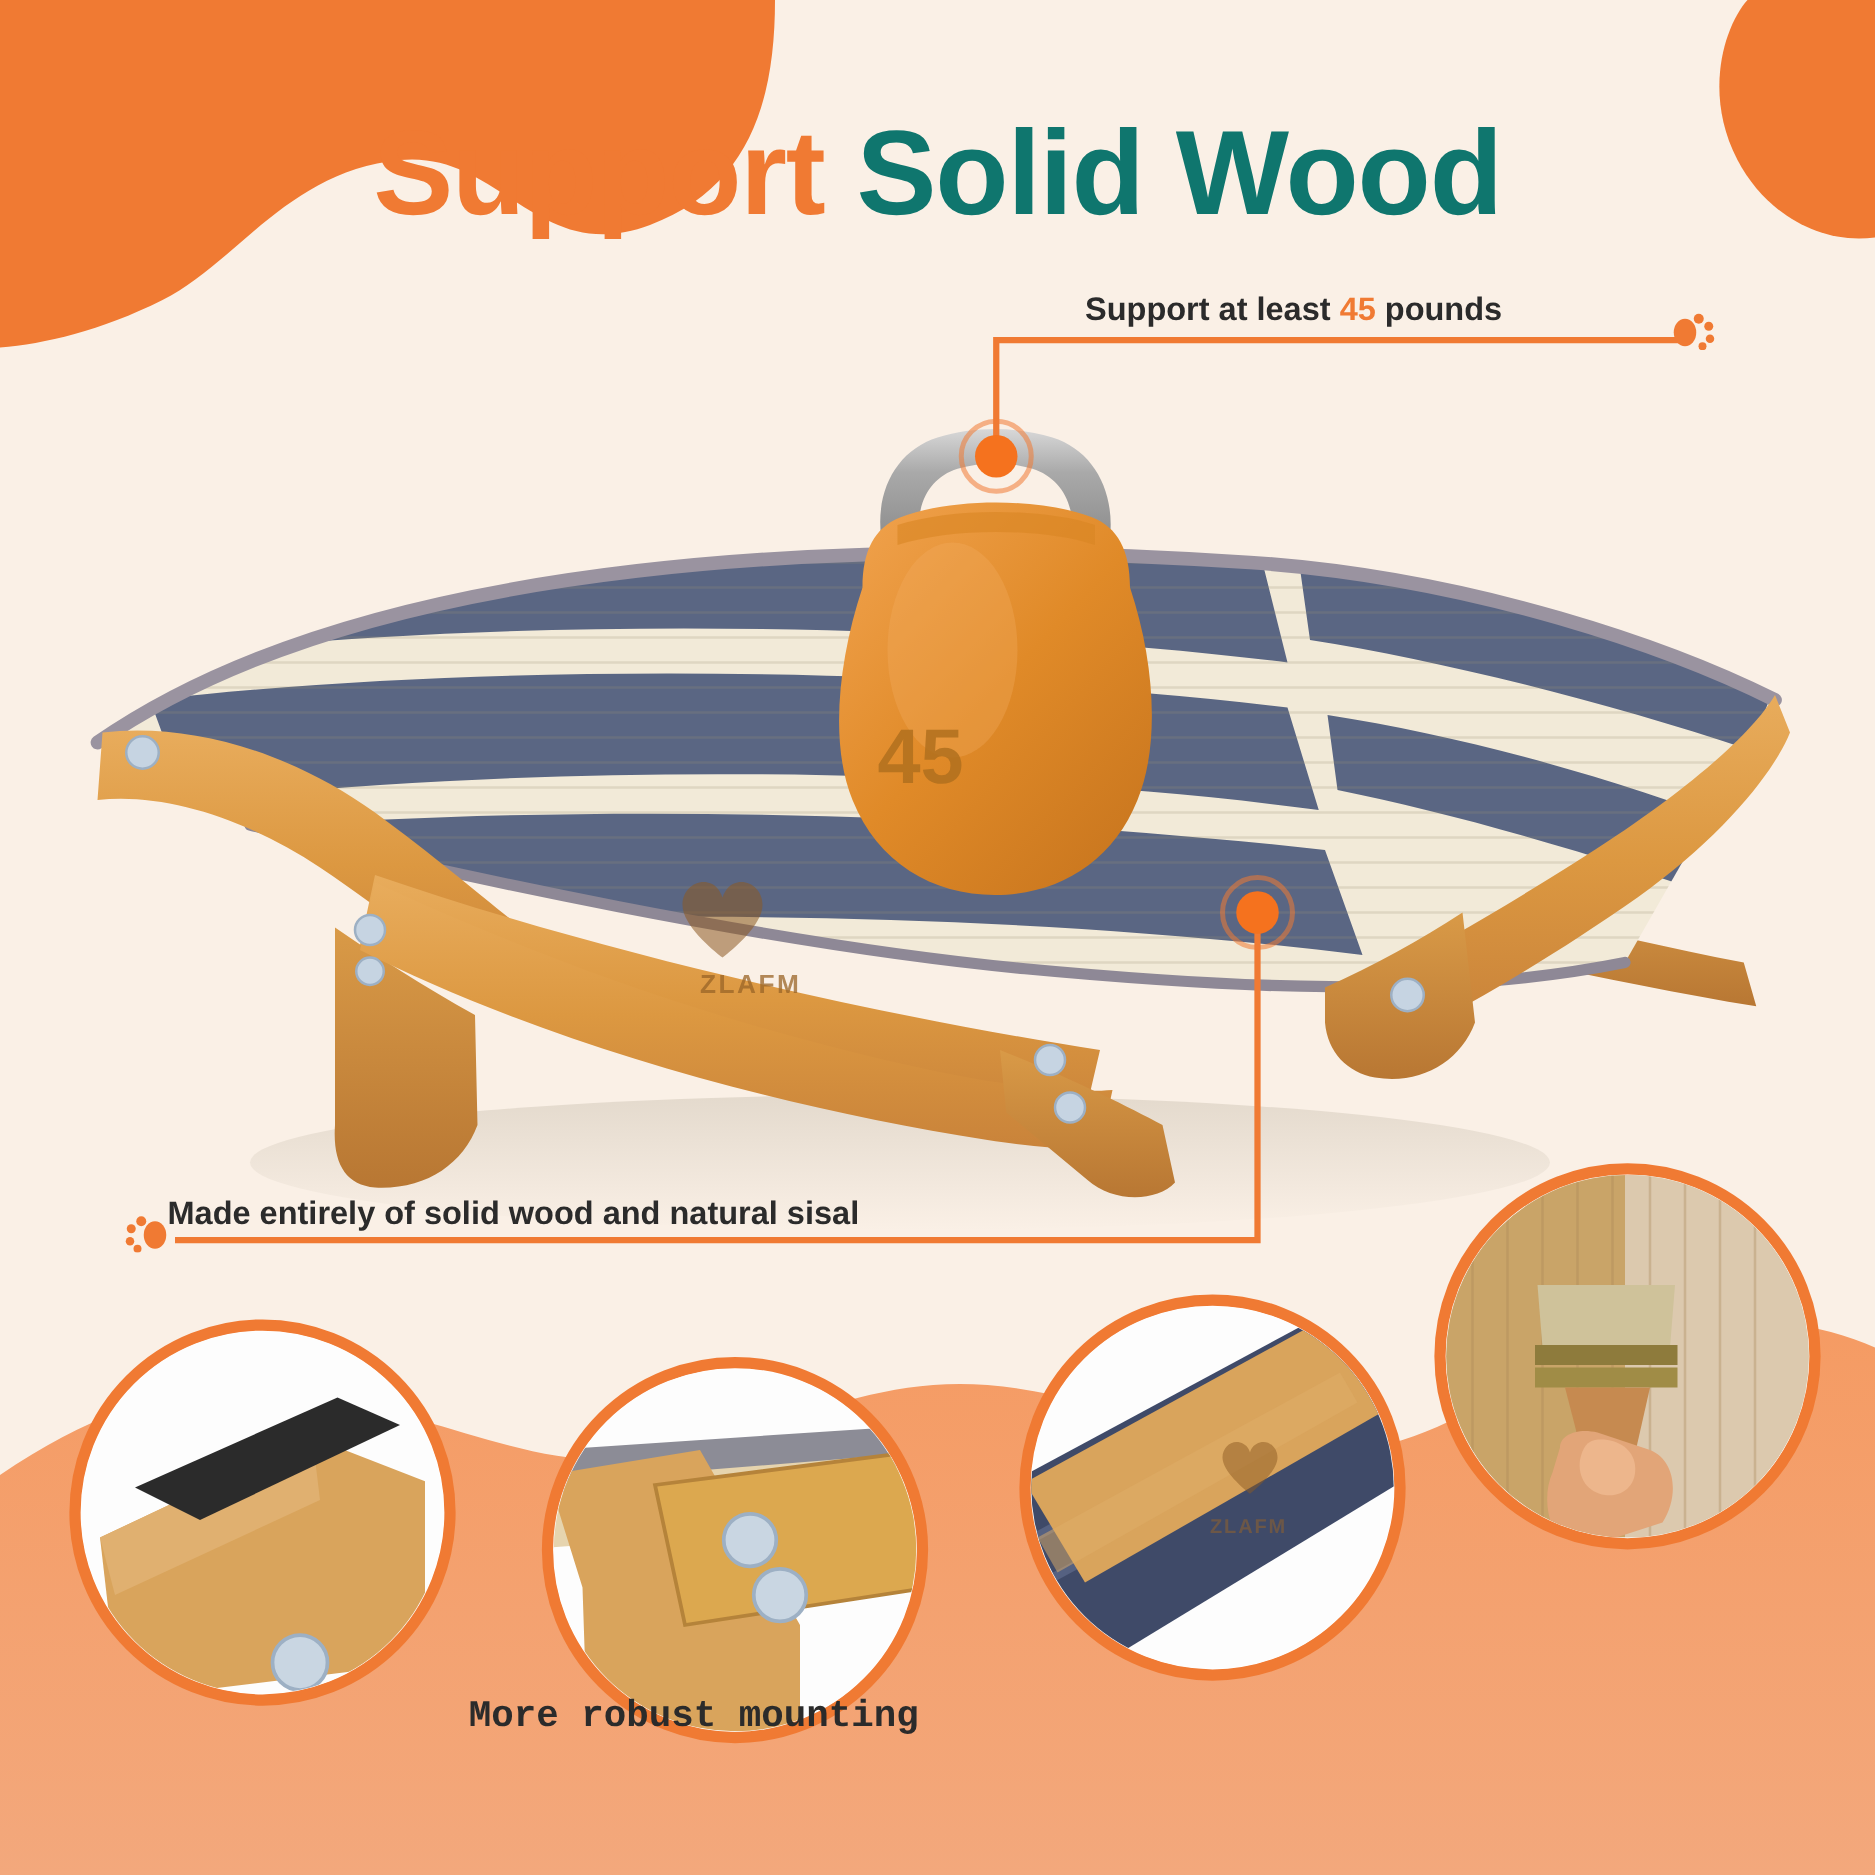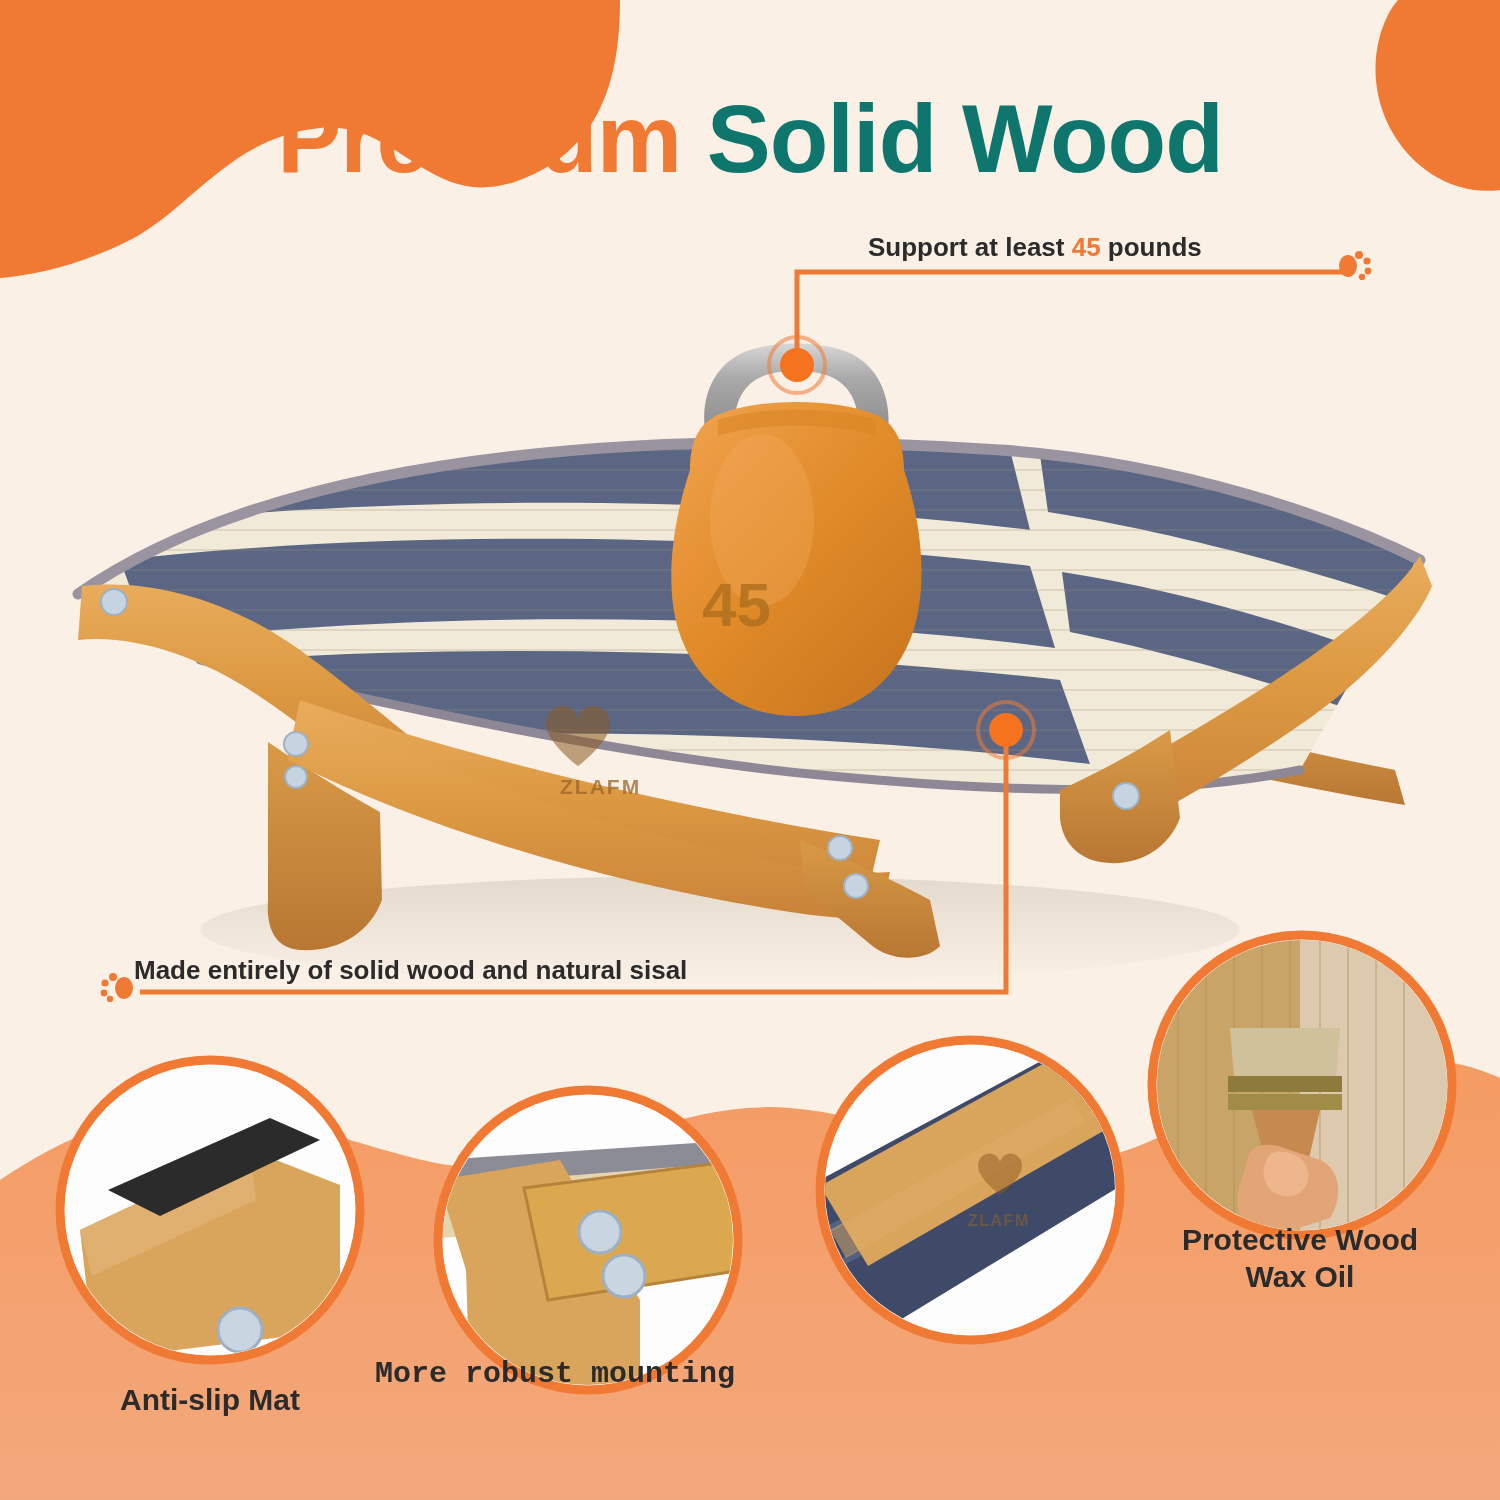--- a/index.html
+++ b/index.html
@@ -274,21 +274,21 @@
                    C1340,1168 1344,1196 1330,1218 L1262,1240
                    C1240,1236 1232,1200 1242,1178 Z" fill="#E2A578"></path>
           <path d="M1276,1152 C1292,1150 1306,1158 1308,1172 C1310,1188 1298,1198 1284,1196
                    C1270,1194 1262,1182 1264,1168 C1266,1158 1270,1153 1276,1152 Z" fill="#EDB68C"></path>
         </g>
       </g>
     </g>
   </svg>
 
   <h1 class="headline">
-    <span class="hl-a">Premium</span>
+    <span class="hl-a">Support</span>
     <span class="hl-b">Solid Wood</span>
   </h1>
 
   <div class="callout-text" id="callout-top-text">
     <span>Support at least </span><span class="num">45</span><span> pounds</span>
   </div>
   <svg class="paw" style="left:1338px; top:250px;" viewBox="0 0 34 30">
     <ellipse cx="10" cy="16" rx="9" ry="11" fill="#F07A33"></ellipse>
     <circle cx="21" cy="5" r="4" fill="#F07A33"></circle>
     <circle cx="29" cy="11" r="3.6" fill="#F07A33"></circle>
@@ -298,18 +298,15 @@
 
   <div class="callout-text" id="callout-bottom-text">Made entirely of solid wood and natural sisal</div>
   <svg class="paw" style="left:100px; top:972px;" viewBox="0 0 34 30">
     <ellipse cx="24" cy="16" rx="9" ry="11" fill="#F07A33"></ellipse>
     <circle cx="13" cy="5" r="4" fill="#F07A33"></circle>
     <circle cx="5" cy="11" r="3.6" fill="#F07A33"></circle>
     <circle cx="4" cy="21" r="3.4" fill="#F07A33"></circle>
     <circle cx="10" cy="27" r="3.2" fill="#F07A33"></circle>
   </svg>
 
-  <div class="feat-label" id="feat-label-0">Anti-slip Mat</div>
   <div class="feat-label" id="feat-label-1">More robust mounting</div>
-  <div class="feat-label" id="feat-label-3">Protective Wood
-Wax Oil</div>
 
 </div>
 
 </body></html>

